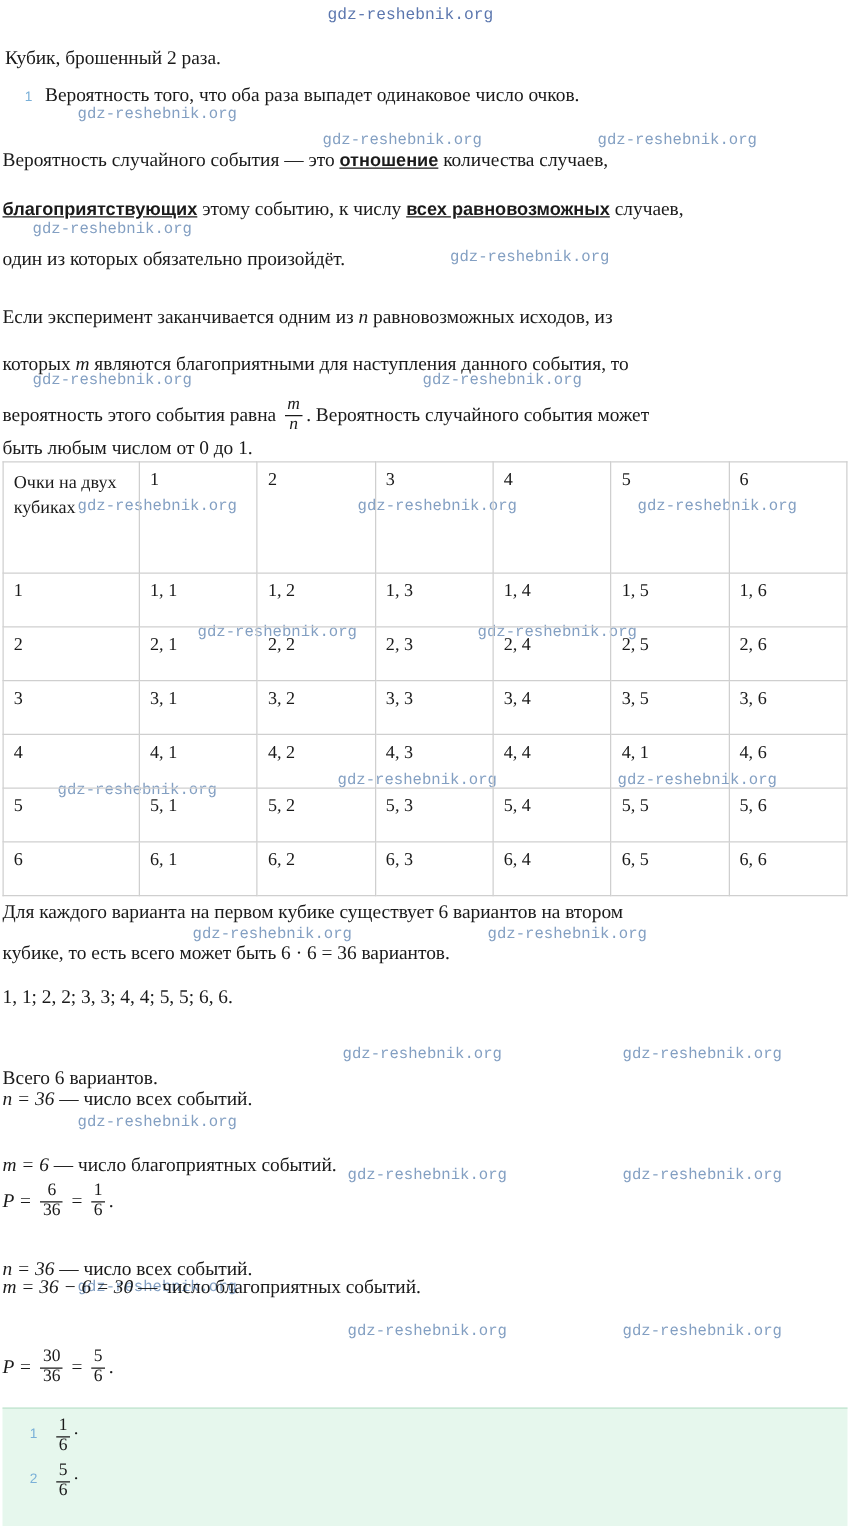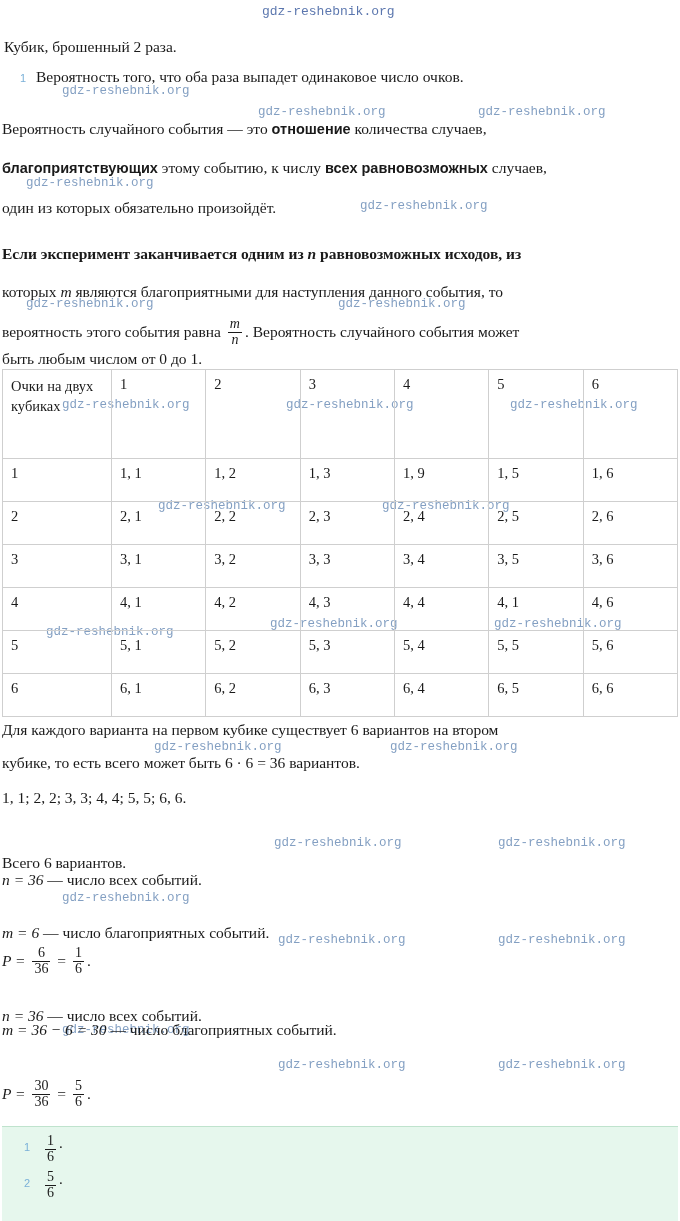--- a/index.html
+++ b/index.html
@@ -59,21 +59,21 @@
     text-align: right;
     margin-right: 10px;
   }
   .para {
     position: absolute;
     left: 2px;
     font-size: 15.5px;
     line-height: 21px;
     width: 676px;
   }
-  .para b { font-family: "Liberation Sans", sans-serif; font-weight: bold; font-size: 14.5px;}
+  .para b { font-family: "Liberation Sans", sans-serif; font-weight: bold; font-size: 14.5px; text-decoration: underline;}
   .mi { font-family: "Liberation Serif", serif; font-style: italic; }
   .mn { font-family: "Liberation Serif", serif; font-style: normal; }
   .frac {
     display: inline-block;
     vertical-align: middle;
     text-align: center;
     font-size: 14px;
     line-height: 1.05;
     margin: 0 3px;
     position: relative;
@@ -179,21 +179,21 @@
   </div>
 
   <div class="para" style="top:118px;">
     <span>Вероятность случайного события — это </span><b>отношение</b><span> количества случаев,</span>
   </div>
   <div class="para" style="top:197px;">один из которых обязательно произойдёт.</div>
   <div class="para" style="top:157px;">
     <b>благоприятствующих</b><span> этому событию, к числу </span><b>всех равновозможных</b><span> случаев,</span>
   </div>
 
-  <div class="para" style="top:243px;font-weight:bold;">
+  <div class="para" style="top:243px;">
     <span>Если эксперимент заканчивается одним из </span><span class="mi">n</span><span> равновозможных исходов, из</span>
   </div>
   <div class="para" style="top:281px;">
     <span>которых </span><span class="mi">m</span><span> являются благоприятными для наступления данного события, то</span>
   </div>
   <div class="para" style="top:318px;">
     <span>вероятность этого события равна </span><span class="frac"><span class="num mi">m</span><span class="den mi">n</span></span><span>. Вероятность случайного события может</span>
   </div>
   <div class="para" style="top:348px;">
     <span>быть любым числом от </span><span class="mn">0</span><span> до </span><span class="mn">1</span><span>.</span>
@@ -208,21 +208,21 @@
           <td>3</td>
           <td>4</td>
           <td>5</td>
           <td>6</td>
         </tr>
         <tr>
           <td>1</td>
           <td>1, 1</td>
           <td>1, 2</td>
           <td>1, 3</td>
-          <td>1, 9</td>
+          <td>1, 4</td>
           <td>1, 5</td>
           <td>1, 6</td>
         </tr>
         <tr>
           <td>2</td>
           <td>2, 1</td>
           <td>2, 2</td>
           <td>2, 3</td>
           <td>2, 4</td>
           <td>2, 5</td>

